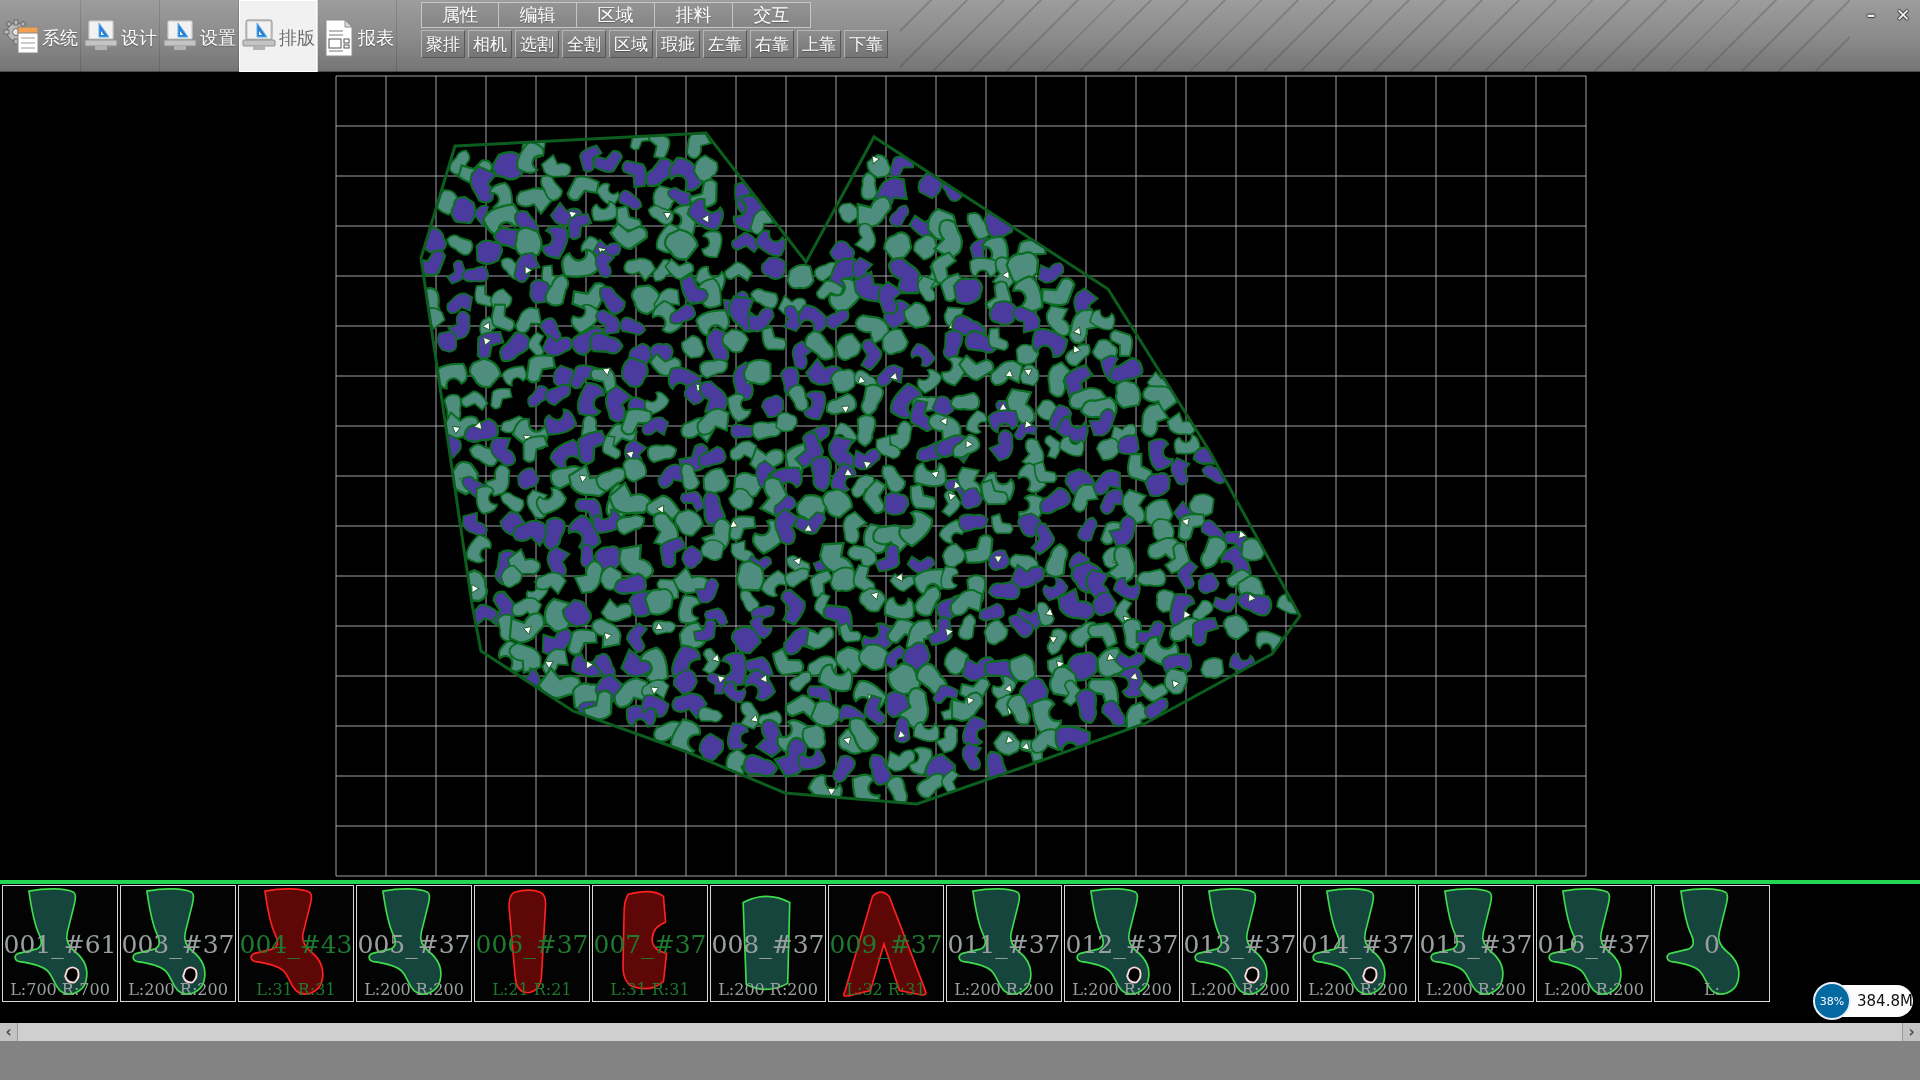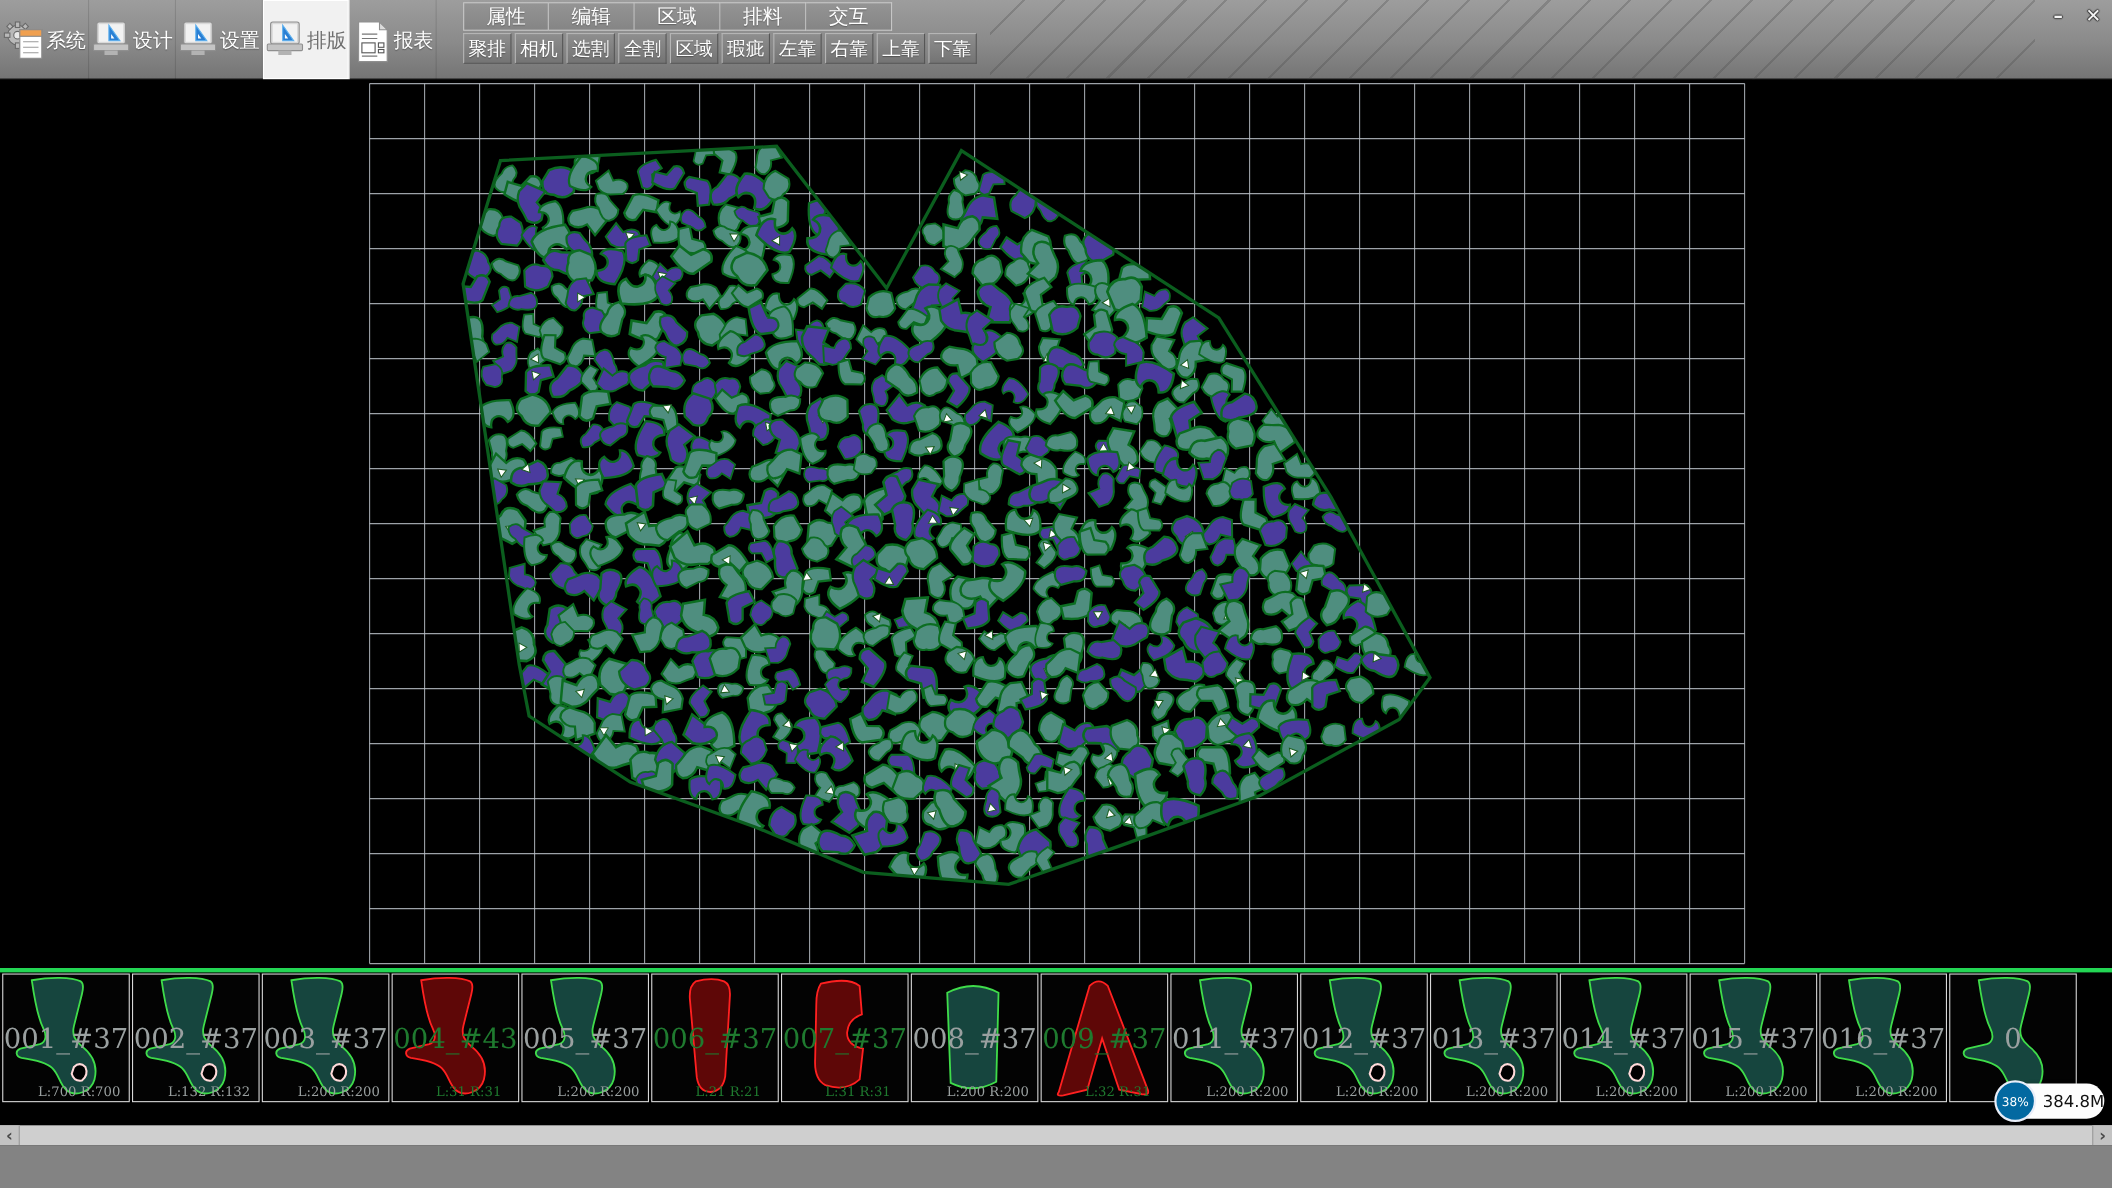--- a/index.html
+++ b/index.html
@@ -49,22 +49,22 @@
 
   
   #strip { position:absolute; left:0; top:880px; width:1920px; height:143px; background:#000; overflow:hidden; }
   #strip .greenline { position:absolute; left:0; top:0; width:1920px; height:4px; background:#23d654; }
   #strip-cells { position:absolute; left:2px; top:5px; display:flex; }
   .cell { position:relative; width:116px; min-width:116px; height:117px; margin-right:2px;
     border:1px solid #d8d8d8; background:#030303; overflow:hidden; }
   .cell svg { position:absolute; left:50%; top:1px; transform:translateX(-50%); }
   .cell .num { position:absolute; left:0; top:44px; width:100%; text-align:center;
     font-family:"DejaVu Serif", serif; font-size:25px; letter-spacing:0px; z-index:2; }
-  .cell .lr { position:absolute; left:12px; bottom:2px; width:100%; text-align:center;
-    font-family:"DejaVu Serif", serif; font-size:12px; z-index:2; }
+  .cell .lr { position:absolute; left:0; bottom:2px; width:100%; text-align:center;
+    font-family:"DejaVu Serif", serif; font-size:16px; z-index:2; }
 
   
   #hscroll { position:absolute; left:0; top:1023px; width:1920px; height:18px; background:#cfcfcf; }
   #hscroll .sbtn { position:absolute; top:0; width:18px; height:18px; background:#c3c3c3;
     color:#4a4a4a; font-size:15px; font-weight:bold; display:flex; align-items:center; justify-content:center; }
   #hscroll .left { left:0; border-right:1px solid #9a9a9a; }
   #hscroll .right { right:0; border-left:1px solid #9a9a9a; }
   #footer { position:absolute; left:0; top:1041px; width:1920px; height:39px; background:#838383; }
 
   
@@ -940,30 +940,22 @@
   </div>
 
   <div id="strip">
     <div class="greenline" style="background: rgb(35, 214, 84);"></div>
     <div id="strip-cells">
         <div class="cell">
           <svg width="104" height="114" viewBox="0 0 100 110">
             <path d="M20,4 C36,1 55,1 63,5 C66,7 65,12 64,16 L57,44 C55,52 58,57 64,62 C73,69 78,79 75,91 C72,102 58,107 50,100 C44,94 44,87 38,81 C32,75 18,73 11,72 C6,71 5,66 10,64 L27,60 C33,58 33,52 30,46 C25,36 22,18 20,4 Z" fill="#16453e" stroke="#3fdc4a" stroke-width="1.6"></path>
             <path d="M57,80 Q62,75 67,80 Q70,87 64,92 Q57,93 55,86 Z" fill="#000" stroke="#ffd9d9" stroke-width="1.8"></path>
           </svg>
-          <div class="num" style="color: rgb(154, 160, 160);">001_#37</div>
+          <div class="num" style="color: rgb(154, 160, 160);">001_#61</div>
           <div class="lr" style="color: rgb(154, 160, 160);">L:700 R:700</div>
-        </div>
-        <div class="cell">
-          <svg width="104" height="114" viewBox="0 0 100 110">
-            <path d="M20,4 C36,1 55,1 63,5 C66,7 65,12 64,16 L57,44 C55,52 58,57 64,62 C73,69 78,79 75,91 C72,102 58,107 50,100 C44,94 44,87 38,81 C32,75 18,73 11,72 C6,71 5,66 10,64 L27,60 C33,58 33,52 30,46 C25,36 22,18 20,4 Z" fill="#16453e" stroke="#3fdc4a" stroke-width="1.6"></path>
-            <path d="M57,80 Q62,75 67,80 Q70,87 64,92 Q57,93 55,86 Z" fill="#000" stroke="#ffd9d9" stroke-width="1.8"></path>
-          </svg>
-          <div class="num" style="color: rgb(154, 160, 160);">002_#37</div>
-          <div class="lr" style="color: rgb(154, 160, 160);">L:132 R:132</div>
         </div>
         <div class="cell">
           <svg width="104" height="114" viewBox="0 0 100 110">
             <path d="M20,4 C36,1 55,1 63,5 C66,7 65,12 64,16 L57,44 C55,52 58,57 64,62 C73,69 78,79 75,91 C72,102 58,107 50,100 C44,94 44,87 38,81 C32,75 18,73 11,72 C6,71 5,66 10,64 L27,60 C33,58 33,52 30,46 C25,36 22,18 20,4 Z" fill="#16453e" stroke="#3fdc4a" stroke-width="1.6"></path>
             <path d="M57,80 Q62,75 67,80 Q70,87 64,92 Q57,93 55,86 Z" fill="#000" stroke="#ffd9d9" stroke-width="1.8"></path>
           </svg>
           <div class="num" style="color: rgb(154, 160, 160);">003_#37</div>
           <div class="lr" style="color: rgb(154, 160, 160);">L:200 R:200</div>
         </div>
         <div class="cell">

